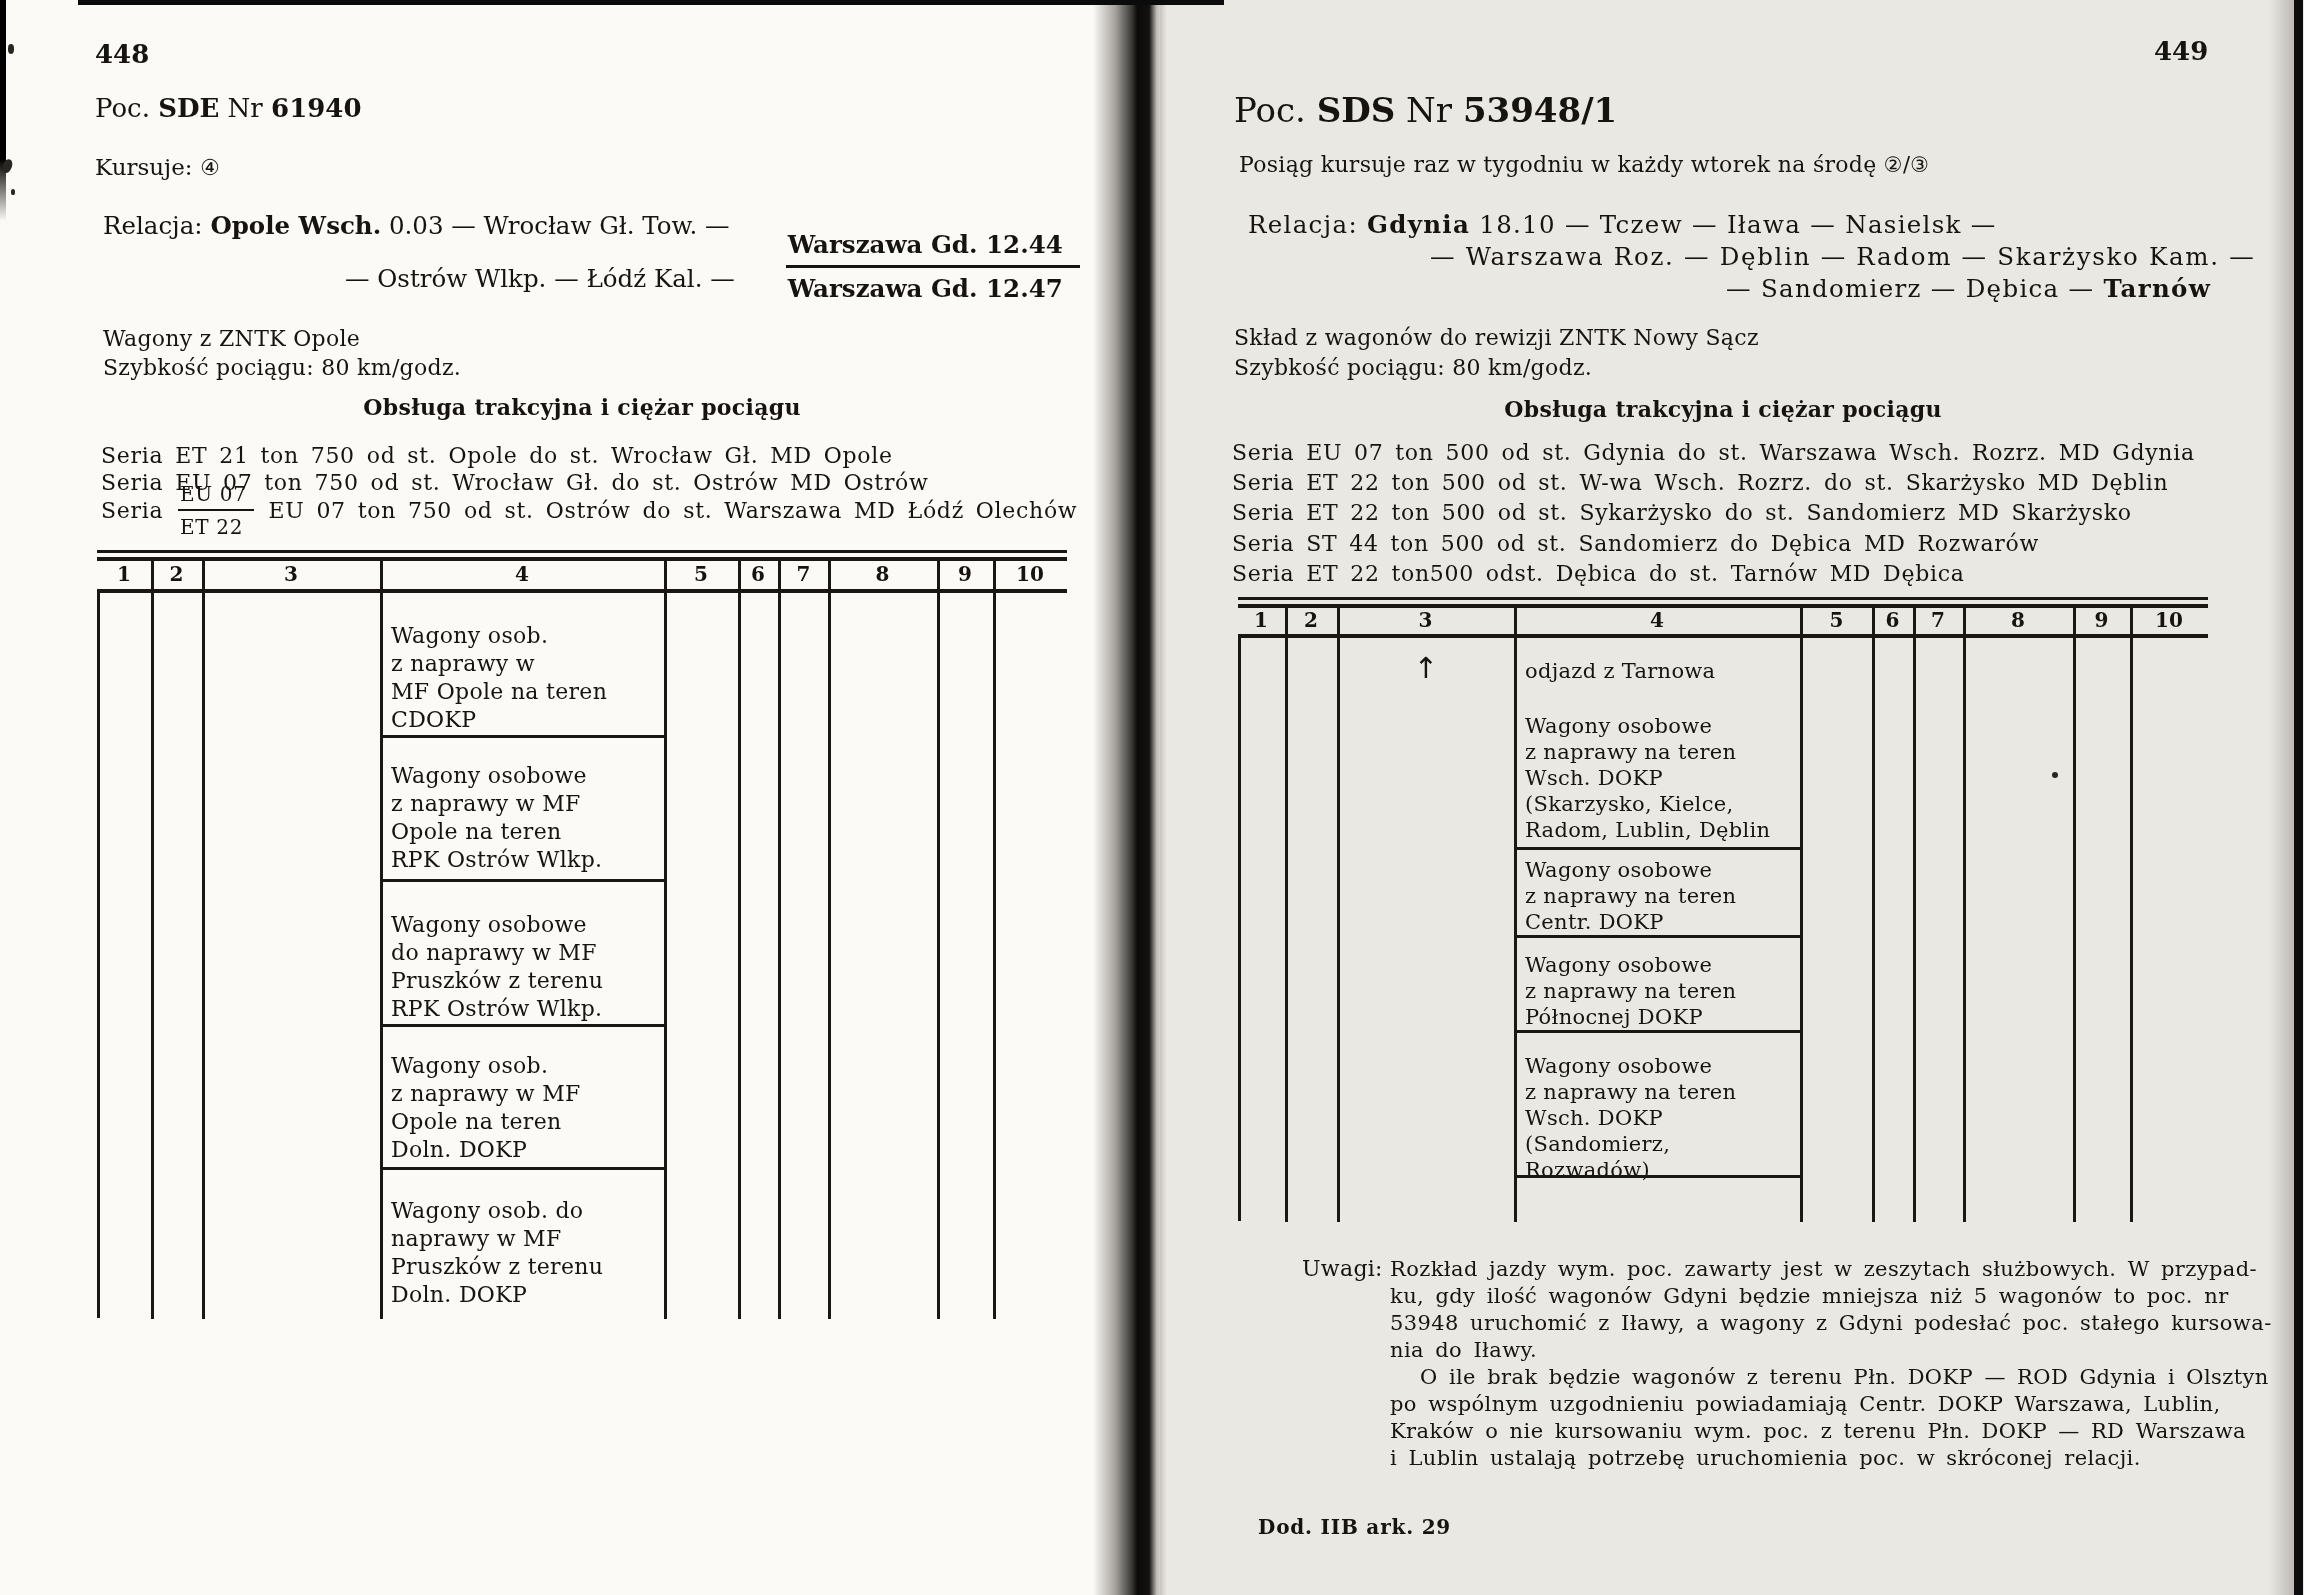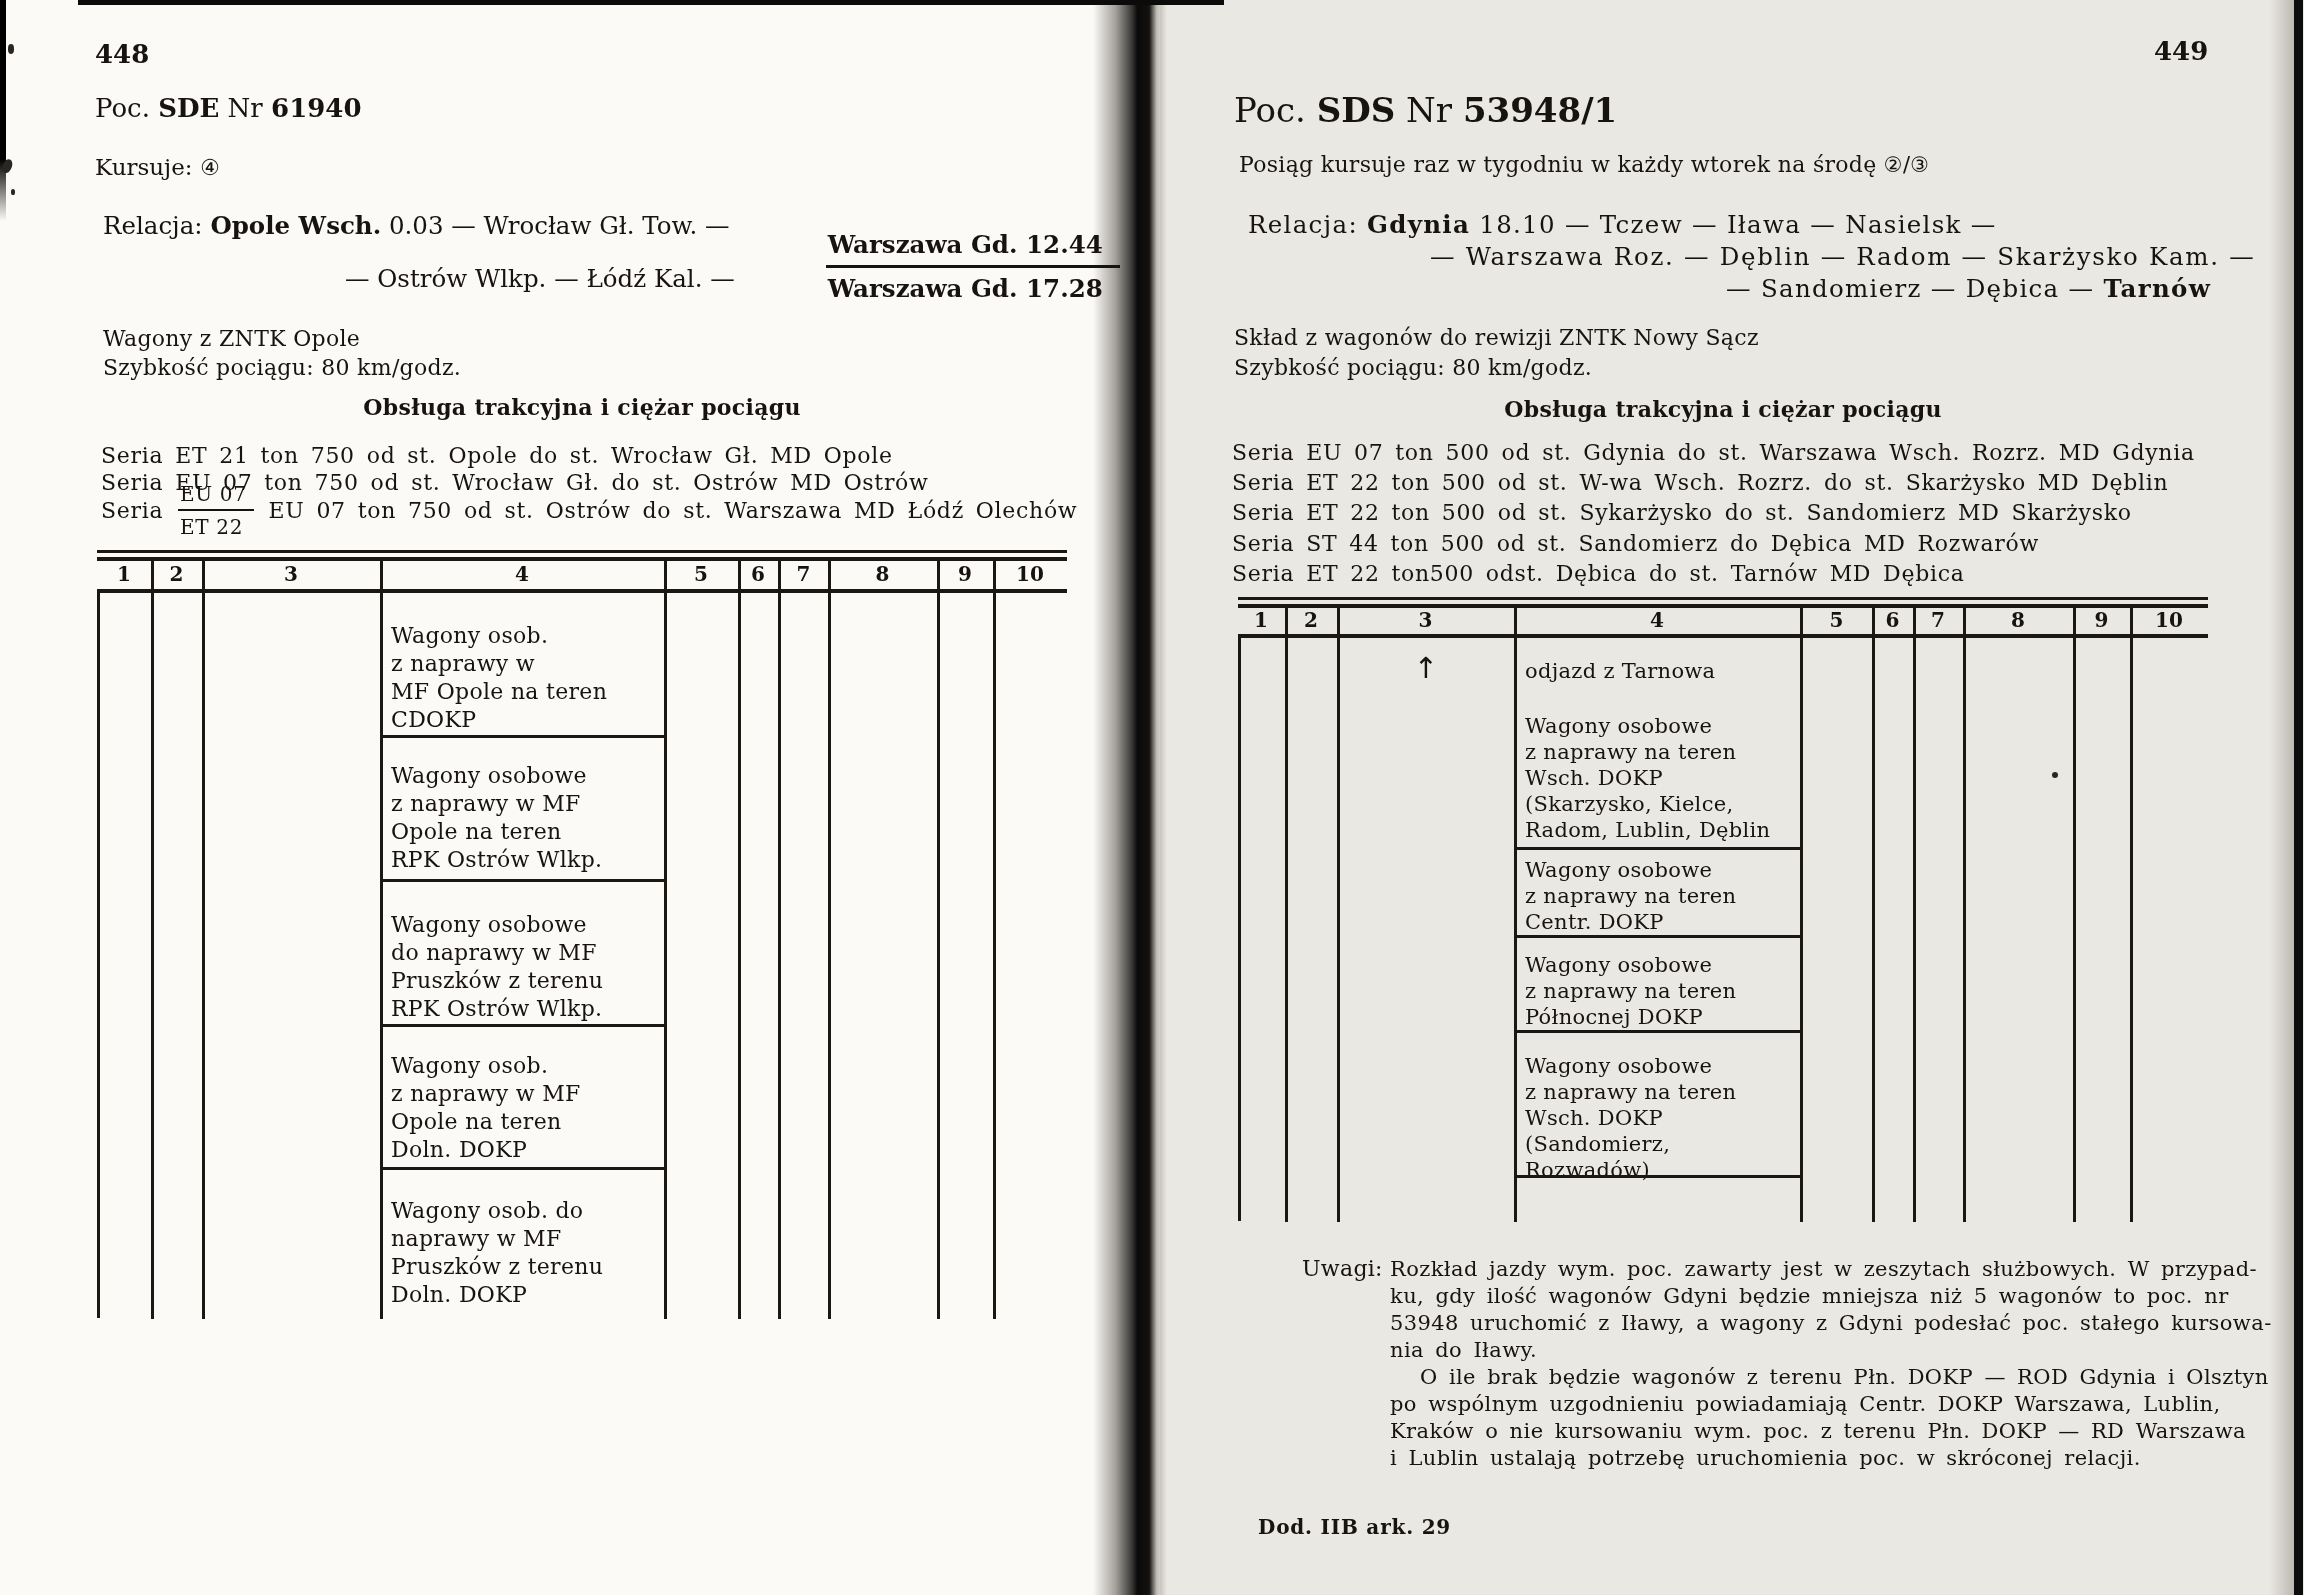--- a/index.html
+++ b/index.html
@@ -52,23 +52,23 @@
     <span class="sym" style="font-size:22px;">④</span>
   </div>
 
   <div class="rel" style="left:103px;top:211px;">
     <span>Relacja:</span>
     <span class="b">Opole Wsch.</span>
     <span>0.03 — Wrocław Gł. Tow. —</span>
   </div>
   <div class="rel" style="left:345px;top:264px;">— Ostrów Wlkp. — Łódź Kal. —</div>
 
-  <div class="abs b" style="left:786px;top:230px;font-size:24.5px;margin-left:40px;">
+  <div class="abs b" style="left:786px;top:230px;font-size:24.5px;">
     <div style="padding:0 17px 6px 1.7px;border-bottom:3.4px solid #171310;">Warszawa Gd. 12.44</div>
-    <div style="padding:6px 17px 0 1.7px;">Warszawa Gd. 17.28</div>
+    <div style="padding:6px 17px 0 1.7px;">Warszawa Gd. 12.47</div>
   </div>
 
   <div class="txt" style="left:103px;top:326px;">Wagony z ZNTK Opole</div>
   <div class="txt" style="left:103px;top:355px;">Szybkość pociągu: 80 km/godz.</div>
 
   <div class="txt" style="left:97px;top:394px;width:970px;text-align:center;font-weight:600;">Obsługa trakcyjna i ciężar pociągu</div>
 
   <div class="seria" style="left:101px;top:443px;">Seria ET 21 ton 750 od st. Opole do st. Wrocław Gł. MD Opole</div>
   <div class="seria" style="left:101px;top:470px;">Seria EU 07 ton 750 od st. Wrocław Gł. do st. Ostrów MD Ostrów</div>
 

